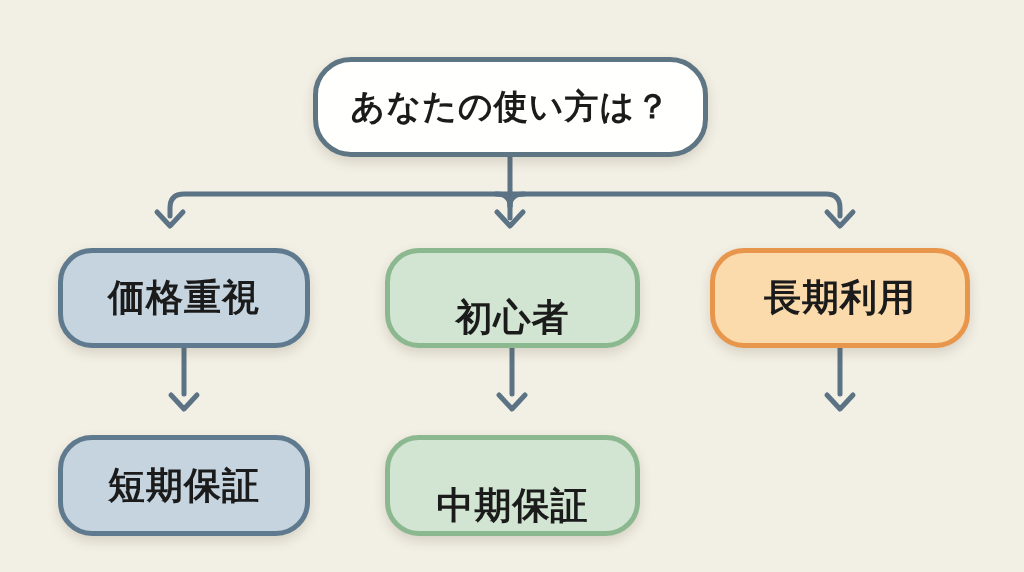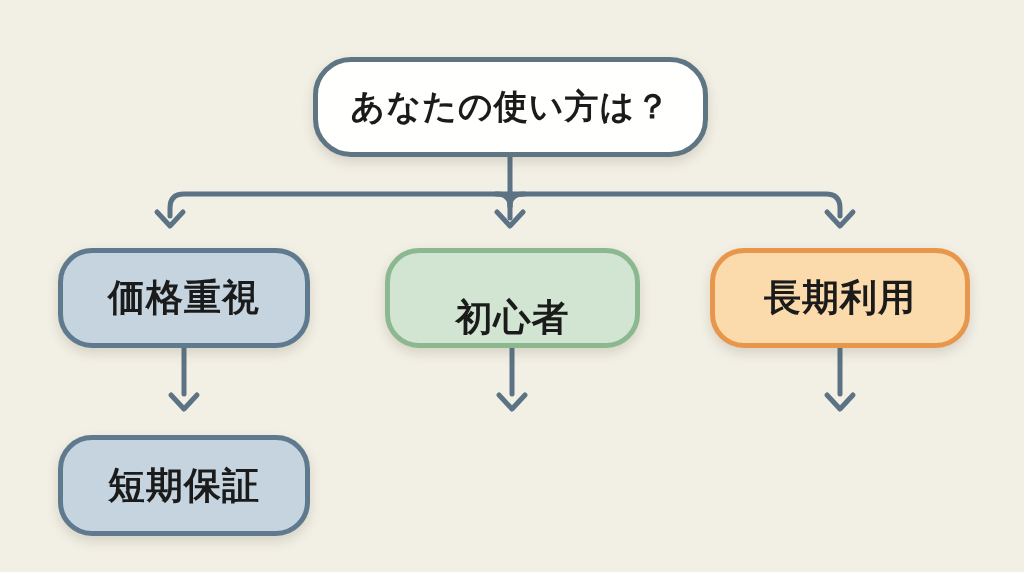--- a/index.html
+++ b/index.html
@@ -116,14 +116,17 @@
   <div class="node row-2 col-mid theme-green">
     <span>初心者</span>
   </div>
   <div class="node row-2 col-right theme-orange">
     <span>長期利用</span>
   </div>
 
   <div class="node row-3 col-left theme-blue">
     <span>短期保証</span>
   </div>
+  <div class="node row-3 col-mid theme-green">
+    <span>中期保証</span>
+  </div>
 
 </div>
 
 </body></html>

